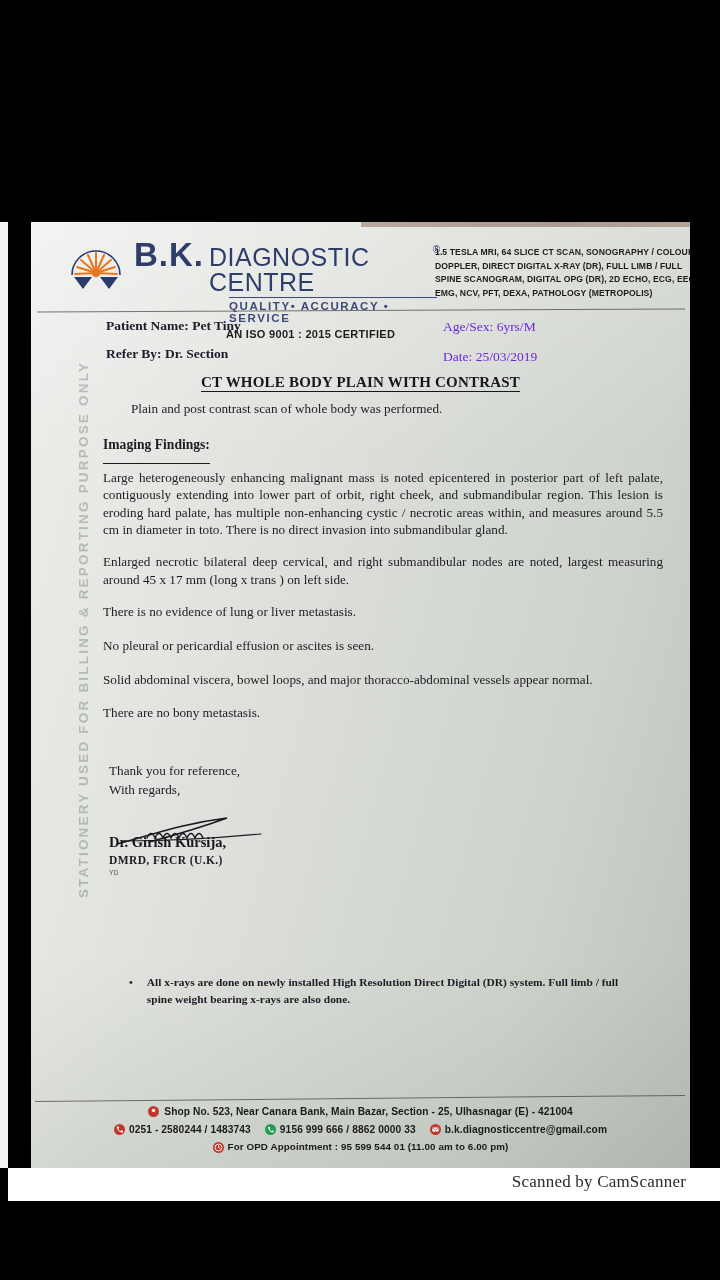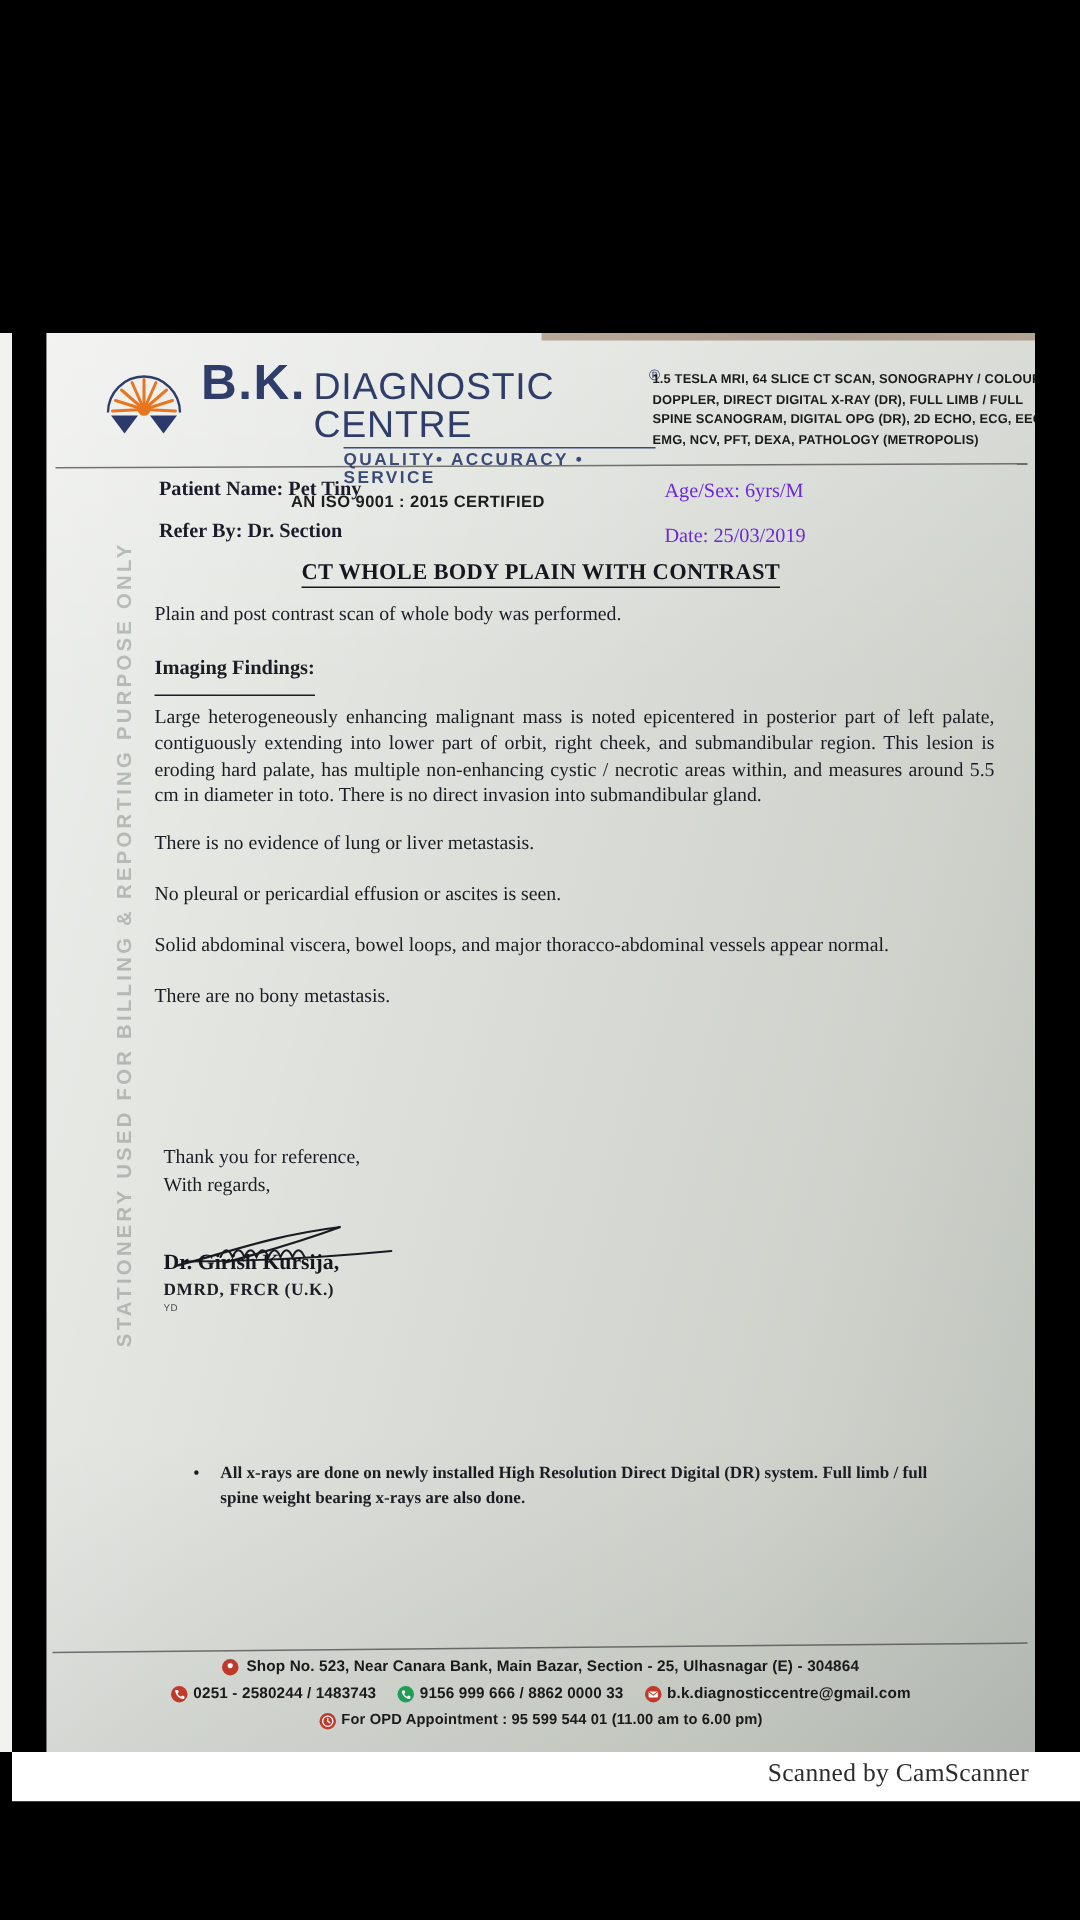--- a/index.html
+++ b/index.html
@@ -150,21 +150,21 @@
     border-top: 1.4px solid #3c4a78;
     padding-top: 2px;
     width: 208px;
   }
   #brand-iso {
     font-family: "Liberation Sans", sans-serif;
     font-size: 11px;
     font-weight: bold;
     color: #1d1d1d;
     letter-spacing: .3px;
-    margin-left: 60px;
+    margin-left: 92px;
     margin-top: 4px;
   }
   #services-list {
     position: absolute;
     left: 404px;
     top: 16px;
     width: 270px;
     font-family: "Liberation Sans", sans-serif;
     font-size: 8.6px;
     font-weight: bold;
@@ -235,21 +235,21 @@
     width: 560px;
     font-family: "Liberation Serif", serif;
     font-size: 13.2px;
     color: #1c1c24;
   }
   .para {
     margin: 0 0 15px 0;
     line-height: 1.42;
     text-align: justify;
   }
-  .para-lead { margin-bottom: 18px; }
+  .para-lead { margin-bottom: 18px; margin-left: 28px; }
   #findings-heading {
     font-weight: bold;
     font-size: 13.6px;
     margin: 0 0 16px 0;
   }
   #findings-heading span {
     border-bottom: 1.2px solid #1c1c24;
     padding-bottom: 11px;
   }
   .para-tight { line-height: 1.32; }
@@ -452,20 +452,21 @@
   <div id="report-title">
     <span>CT WHOLE BODY PLAIN WITH CONTRAST</span>
   </div>
 
   <div id="body-text">
     <p class="para para-lead">Plain and post contrast scan of whole body was performed.</p>
     <p id="findings-heading">
       <span>Imaging Findings:</span>
     </p>
     <p class="para para-tight">Large heterogeneously enhancing malignant mass is noted epicentered in posterior part of left palate, contiguously extending into lower part of orbit, right cheek, and submandibular region. This lesion is eroding hard palate, has multiple non-enhancing cystic / necrotic areas within, and measures around 5.5 cm in diameter in toto. There is no direct invasion into submandibular gland.</p>
+    <p class="para para-tight">Enlarged necrotic bilateral deep cervical, and right submandibular nodes are noted, largest measuring around 45 x 17 mm (long x trans ) on left side.</p>
     <p class="para">There is no evidence of lung or liver metastasis.</p>
     <p class="para">No pleural or pericardial effusion or ascites is seen.</p>
     <p class="para">Solid abdominal viscera, bowel loops, and major thoracco-abdominal vessels appear normal.</p>
     <p class="para">There are no bony metastasis.</p>
   </div>
 
   <div id="closing-block">
     <div>Thank you for reference,</div>
     <div>With regards,</div>
   </div>
@@ -491,21 +492,21 @@
 
   <div id="footer">
 
     <div class="footer-line">
       <span class="ficon pin">
         <svg viewBox="0 0 11 11" width="11" height="11">
           <circle cx="5.5" cy="4.4" r="1.7" fill="#ffffff"></circle>
           <path d="M5.5 10.2 L3.9 6.6 L7.1 6.6 Z" fill="#c0392b"></path>
         </svg>
       </span>
-      <span>Shop No. 523, Near Canara Bank, Main Bazar,  Section - 25, Ulhasnagar (E) - 304864</span>
+      <span>Shop No. 523, Near Canara Bank, Main Bazar,  Section - 25, Ulhasnagar (E) - 421004</span>
     </div>
 
     <div class="footer-line">
       <span class="footer-seg">
         <span class="ficon phone">
           <svg viewBox="0 0 11 11" width="11" height="11">
             <path d="M3.4 2.6 L4.7 2.6 L5.2 4.1 L4.3 4.9 C4.8 6 5.6 6.8 6.6 7.2 L7.4 6.3 L8.9 6.8 L8.9 8.1 C8.9 8.5 8.6 8.8 8.2 8.7 C5.4 8.3 3.2 6.1 2.8 3.3 C2.75 2.9 3 2.6 3.4 2.6 Z" fill="#ffffff"></path>
           </svg>
         </span>
         <span>0251 - 2580244 / 1483743</span>

